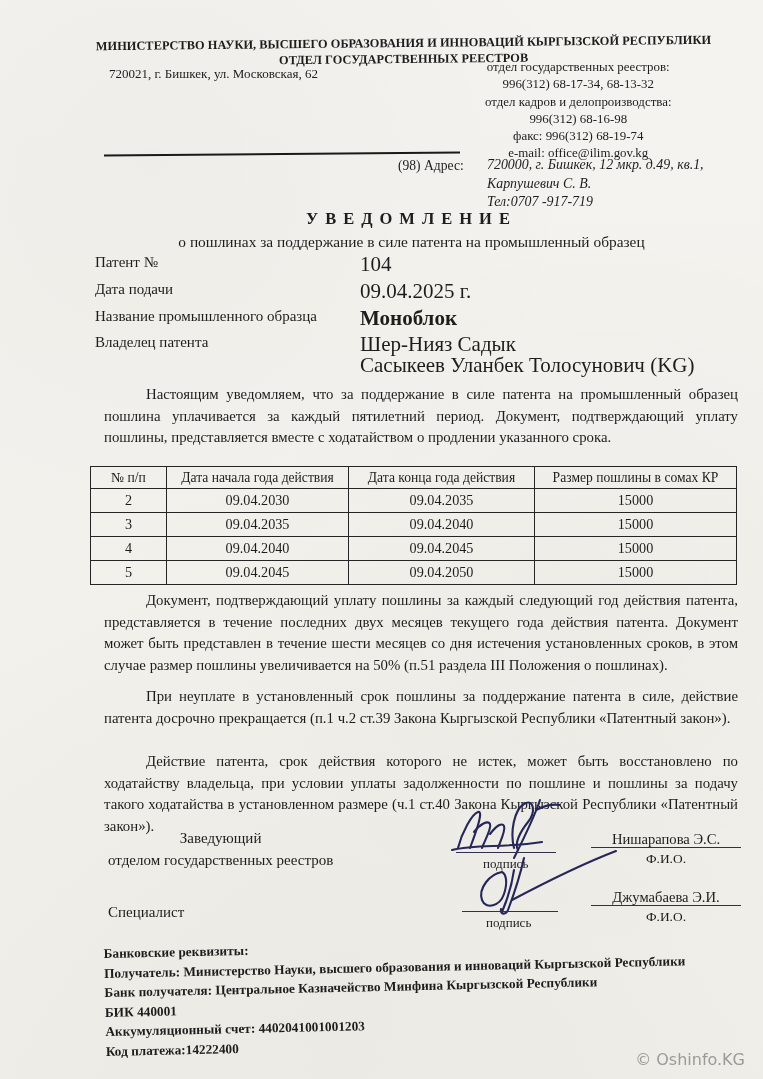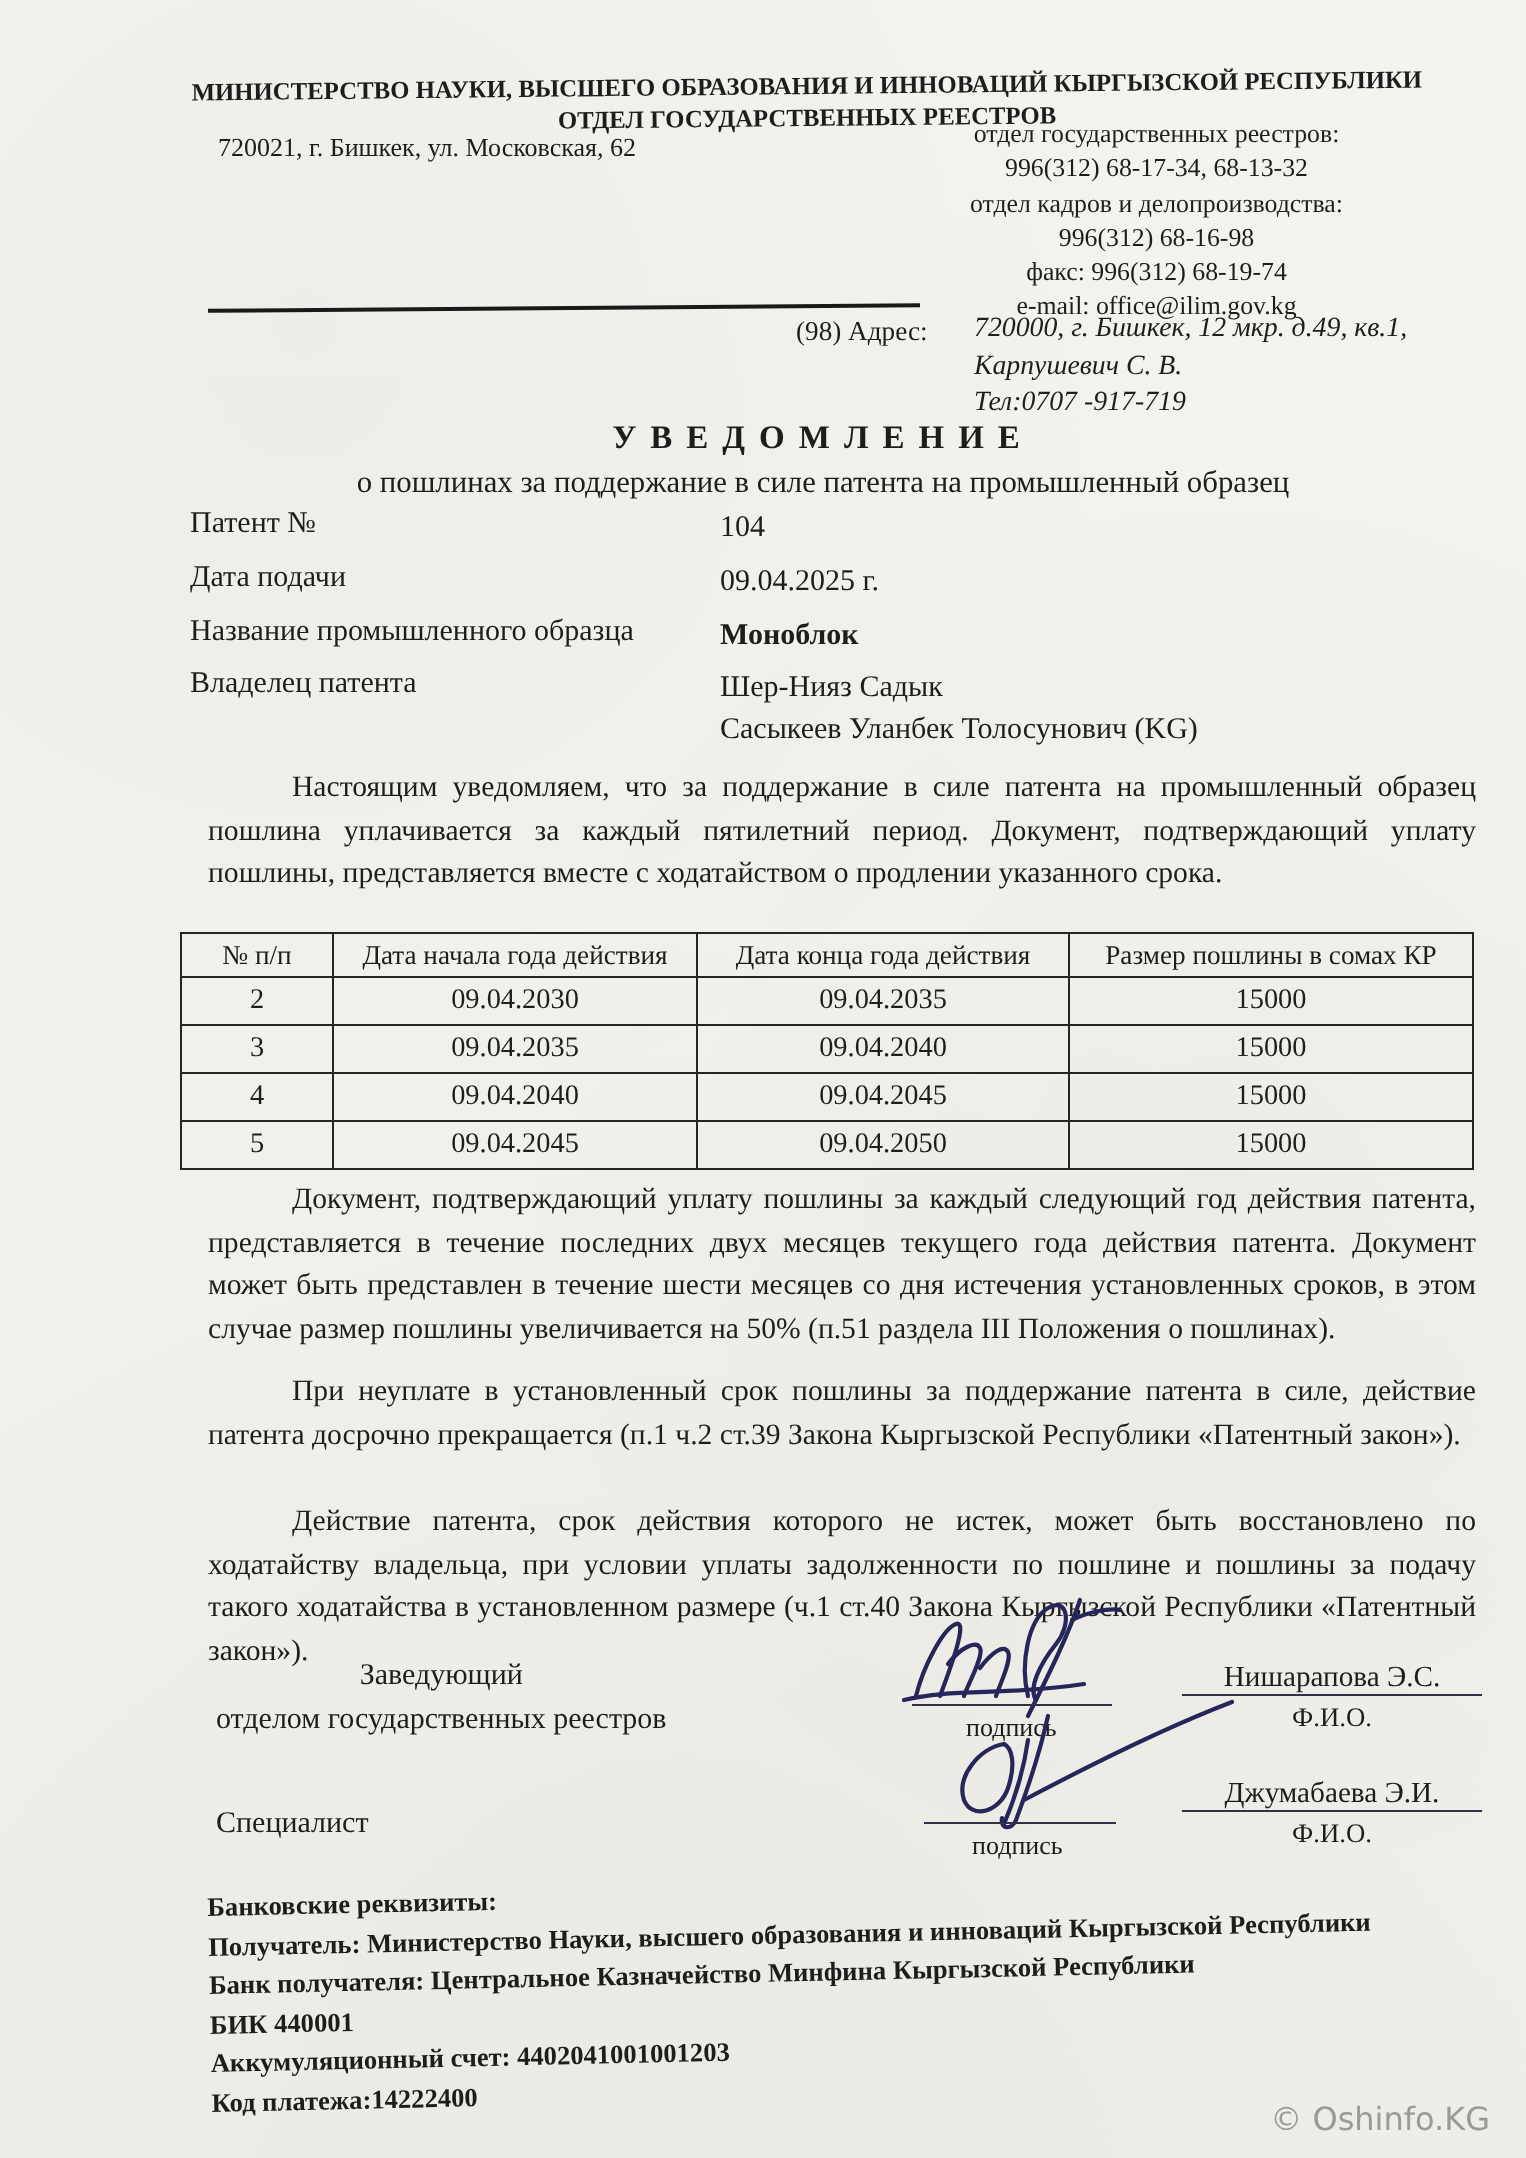--- a/index.html
+++ b/index.html
@@ -22,21 +22,21 @@
   .addr-left { left:109px; top:66px; font-size:13px; }
   .contacts { left:485px; top:59px; font-size:12.9px; line-height:17.3px;text-align:center; }
   .rule { left:104px; top:153px; width:356px; border-top:2.2px solid #191919;
           transform:rotate(-0.45deg); }
   .recipient-label { left:398px; top:158px; font-size:13.6px; }
   .recipient { left:487px; top:156px; font-style:italic; font-size:13.9px; line-height:18.6px; }
   .title { left:85px; right:25px; top:209px; text-align:center; font-weight:bold;
            font-size:16.5px; letter-spacing:7px; }
   .subtitle { left:85px; right:25px; top:233px; text-align:center; font-size:15.4px; }
   .field-label { left:95px; font-size:15px; }
-  .field-value { left:360px; font-size:15px; line-height:21px; }
+  .field-value { left:360px; font-size:21px; line-height:21px; }
   .para { left:104px; width:634px; font-size:14.8px; line-height:21.6px;
           text-align:justify; text-indent:42px; }
   table.fees { left:90px; top:466px; width:646px; border-collapse:collapse;
                table-layout:fixed; position:absolute; }
   table.fees th, table.fees td { border:1.4px solid #252525; text-align:center; }
   table.fees th { font-size:13.6px; font-weight:normal; height:22px; padding:1px 2px;margin-left:28px; }
   table.fees td { font-size:14.2px; height:24px; padding:1px 2px; }
   .sig-line { border-bottom:1.6px solid #30304a; }
   .sig-caption { font-size:13px; }
   .sig-name { font-size:14.6px; text-align:center; }

